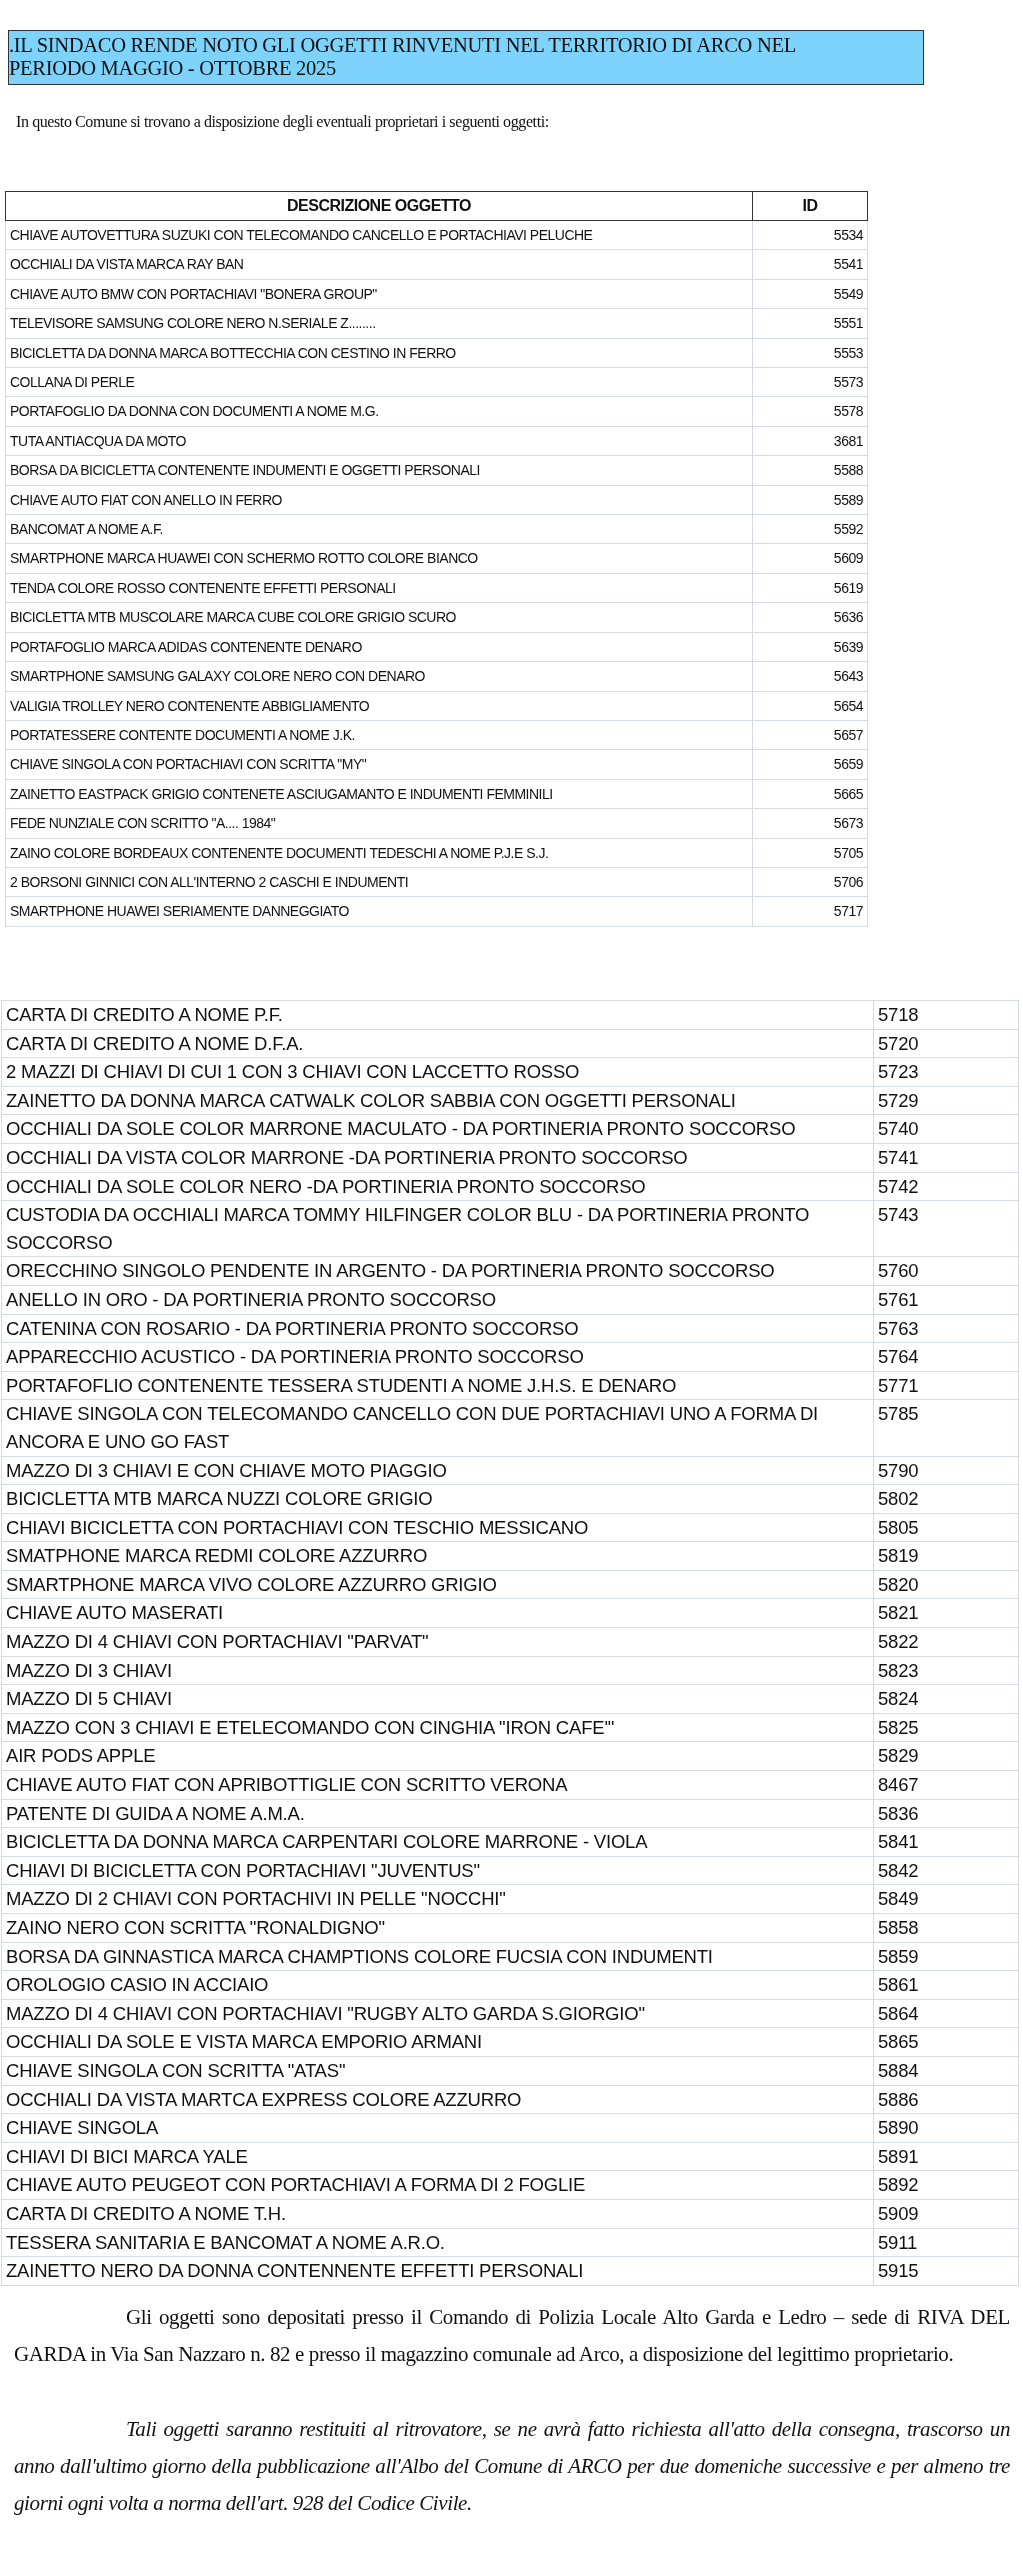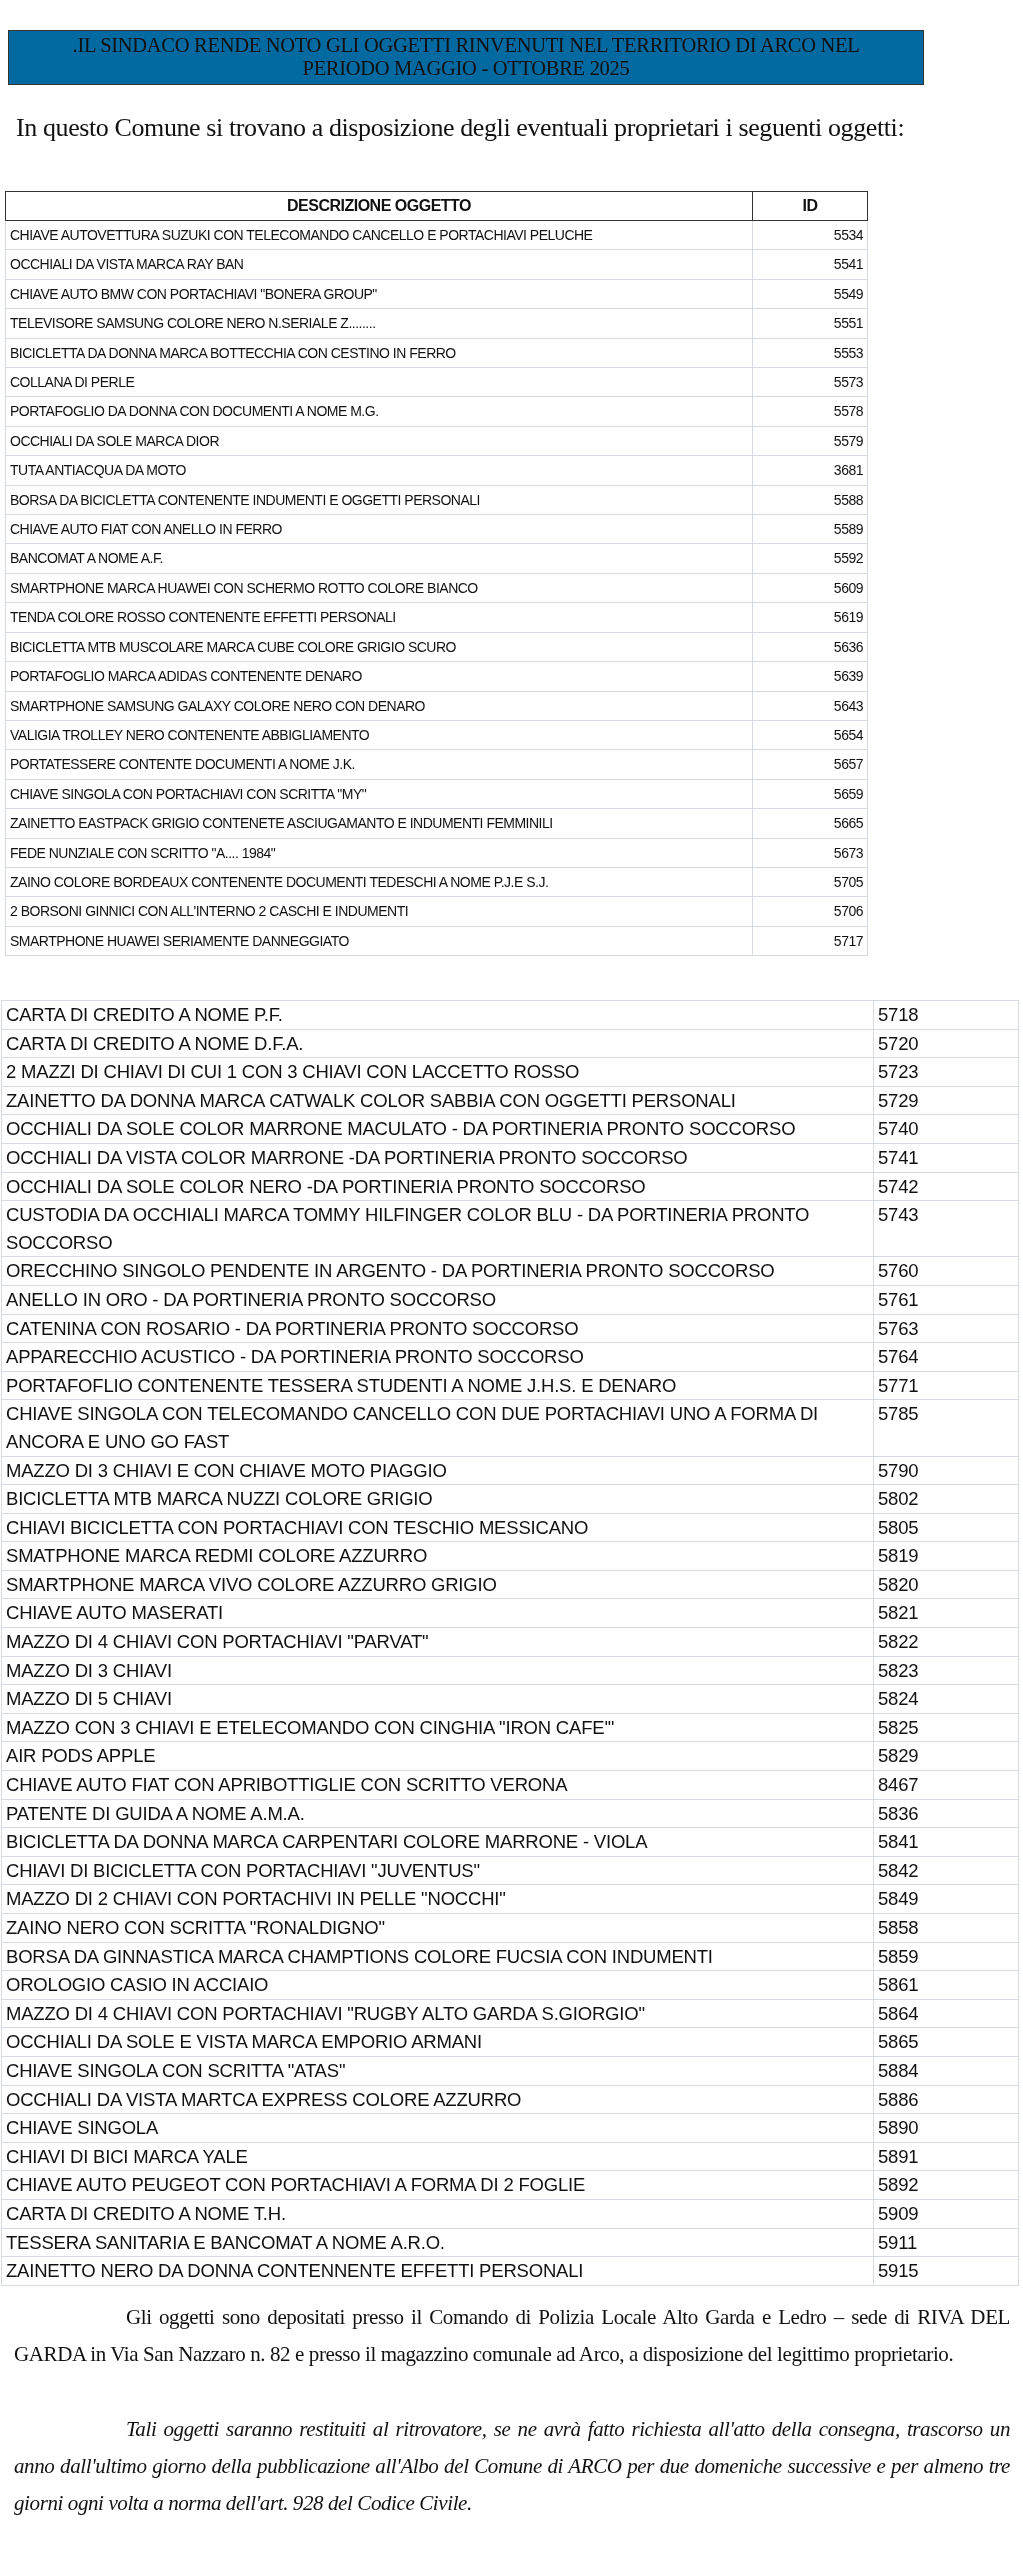--- a/index.html
+++ b/index.html
@@ -1,25 +1,25 @@
 <!DOCTYPE html>
 <html><head>
   <meta charset="utf-8">
   <style>
     html, body { margin: 0; padding: 0; background: #ffffff; }
     body { width: 1023px; height: 2560px; position: relative; overflow: hidden; color: #111; }
     .title-box {
       position: absolute; left: 8px; top: 30px; width: 916px; height: 55px;
-      background: #0369a1; border: 1.5px solid #333; box-sizing: border-box;
+      background: #7dd3fc; border: 1.5px solid #333; box-sizing: border-box;
       font-family: "Liberation Serif", serif; font-size: 20.5px; line-height: 23px;
-      text-align: center; padding-top: 3px; letter-spacing: -0.3px;
+      text-align: left; padding-top: 3px; letter-spacing: -0.3px;
     }
     .intro {
       position: absolute; left: 16px; top: 113px;
-      font-family: "Liberation Serif", serif; font-size: 26px; letter-spacing: -0.4px;
+      font-family: "Liberation Serif", serif; font-size: 16px; letter-spacing: -0.4px;
     }
     table { border-collapse: collapse; position: absolute; font-family: "Liberation Sans", sans-serif; table-layout: fixed; }
     td, th { border: 1px solid #d4d9e3; padding: 0 4px; vertical-align: top; }
     #t1 { left: 5px; top: 191px; width: 862px; }
     #t1 th { border: 1.5px solid #333; height: 28px; font-size: 16px; font-weight: bold; text-align: center; vertical-align: middle; letter-spacing: -0.5px; }
     #t1 td { font-size: 14px; line-height: 28.4px; letter-spacing: -0.5px; }
     #t1 td.id { text-align: right; }
     #t2 { left: 1px; top: 1000px; width: 1017px; }
     #t2 td { font-size: 18.5px; line-height: 27.6px; letter-spacing: -0.2px; }
     #t2 td.id { }
@@ -75,24 +75,20 @@
       </tr>
       <tr>
         <td>COLLANA DI PERLE</td>
         <td class="id">5573</td>
       </tr>
       <tr>
         <td>PORTAFOGLIO DA DONNA CON DOCUMENTI A NOME M.G.</td>
         <td class="id">5578</td>
       </tr>
       <tr>
-        <td>OCCHIALI DA SOLE MARCA DIOR</td>
-        <td class="id">5579</td>
-      </tr>
-      <tr>
         <td>TUTA ANTIACQUA DA MOTO</td>
         <td class="id">3681</td>
       </tr>
       <tr>
         <td>BORSA DA BICICLETTA CONTENENTE INDUMENTI E OGGETTI PERSONALI</td>
         <td class="id">5588</td>
       </tr>
       <tr>
         <td>CHIAVE AUTO FIAT CON ANELLO IN FERRO</td>
         <td class="id">5589</td>

